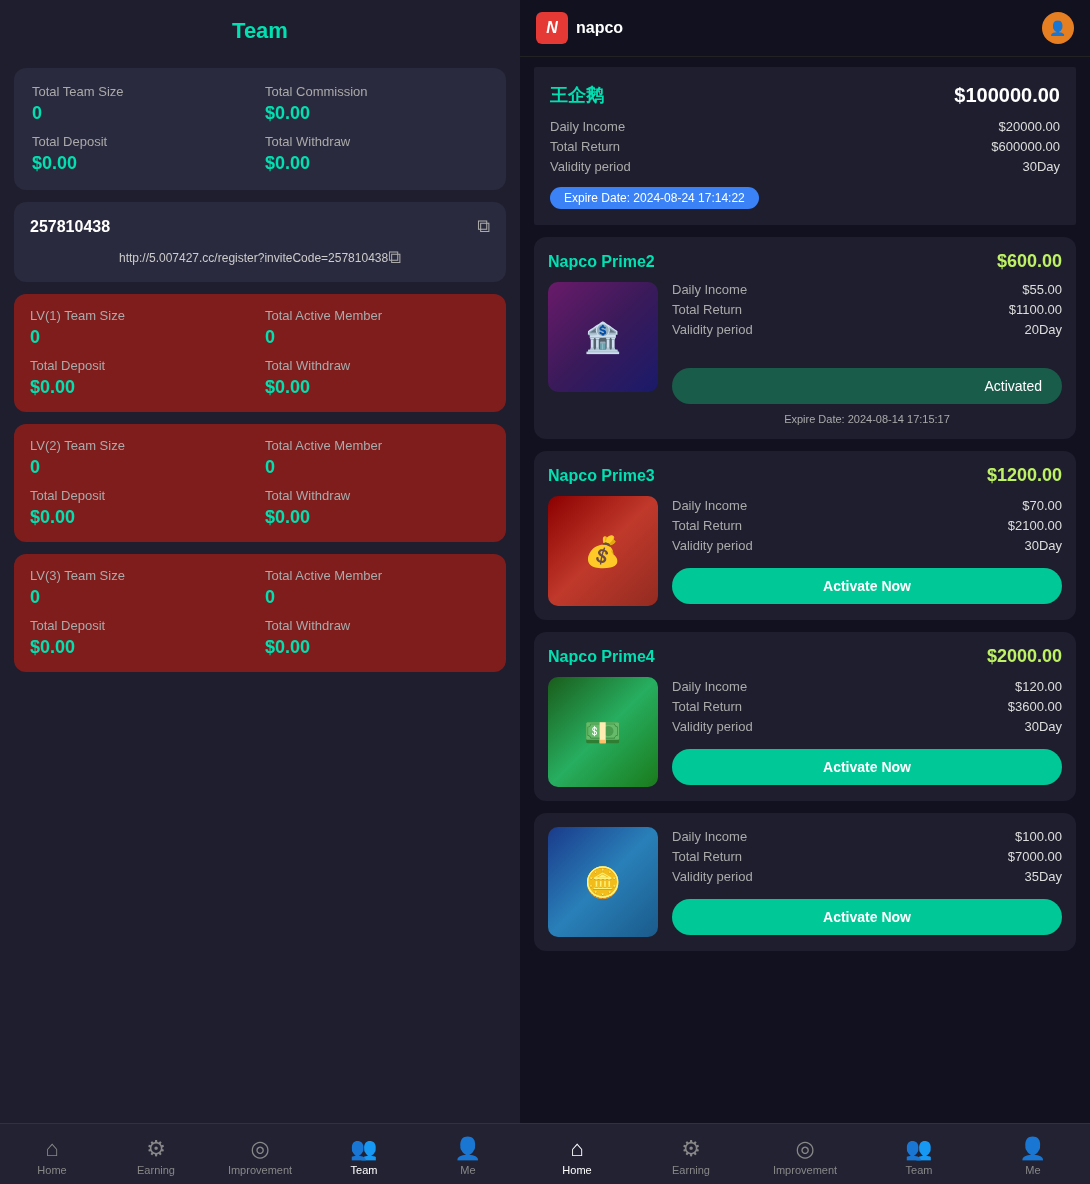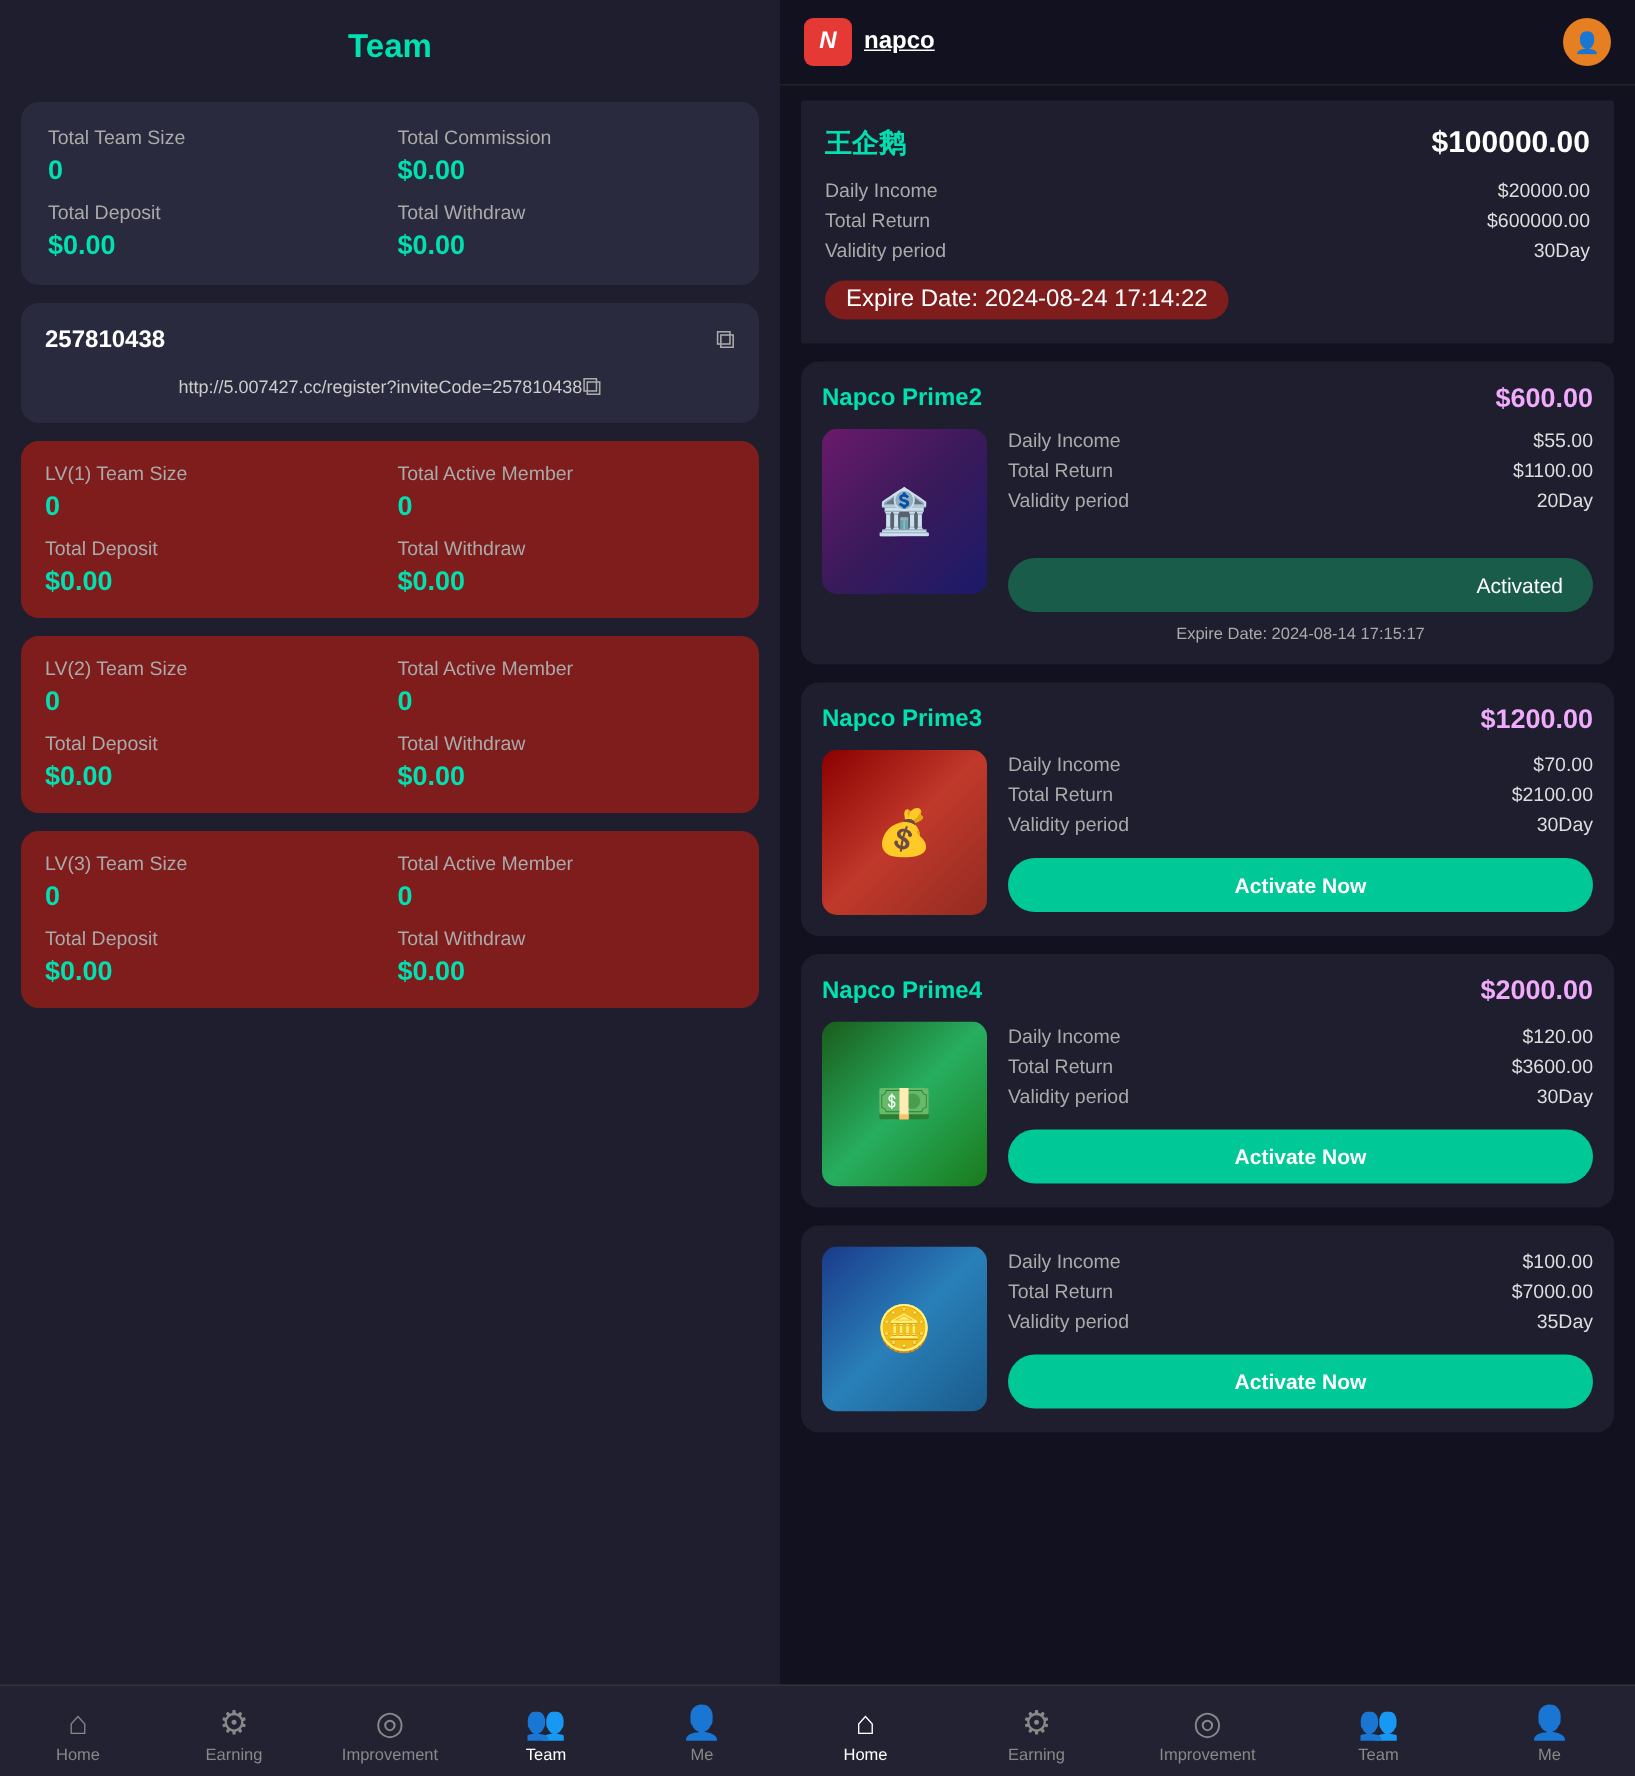--- a/index.html
+++ b/index.html
@@ -163,21 +163,20 @@
       justify-content: center;
       color: white;
       font-weight: 900;
       font-size: 16px;
       font-style: italic;
     }
     .brand-name {
       color: #fff;
       font-size: 16px;
       font-weight: 600;
-      text-decoration: underline;
     }
     .header-avatar {
       width: 32px;
       height: 32px;
       background: #e67e22;
       border-radius: 50%;
       display: flex;
       align-items: center;
       justify-content: center;
       color: white;
@@ -227,25 +226,25 @@
     .detail-label {
       color: #aaa;
       font-size: 13px;
     }
     .detail-value {
       color: #ddd;
       font-size: 13px;
     }
     .expire-badge {
       display: inline-block;
-      background: #7f1d1d;
+      background: #3b82f6;
       color: #fff;
       border-radius: 20px;
       padding: 4px 14px;
-      font-size: 16px;
+      font-size: 12px;
       margin-top: 8px;
     }
 
     
     .product-card {
       background: #1e1e2e;
       border-radius: 12px;
       padding: 14px;
       margin-bottom: 12px;
     }
@@ -254,21 +253,21 @@
       justify-content: space-between;
       align-items: center;
       margin-bottom: 10px;
     }
     .product-title {
       color: #00e0b0;
       font-size: 16px;
       font-weight: 700;
     }
     .product-price {
-      color: #f0abfc;
+      color: #bef264;
       font-size: 18px;
       font-weight: 700;
     }
     .product-body {
       display: flex;
       gap: 14px;
     }
     .product-image {
       width: 110px;
       height: 110px;

